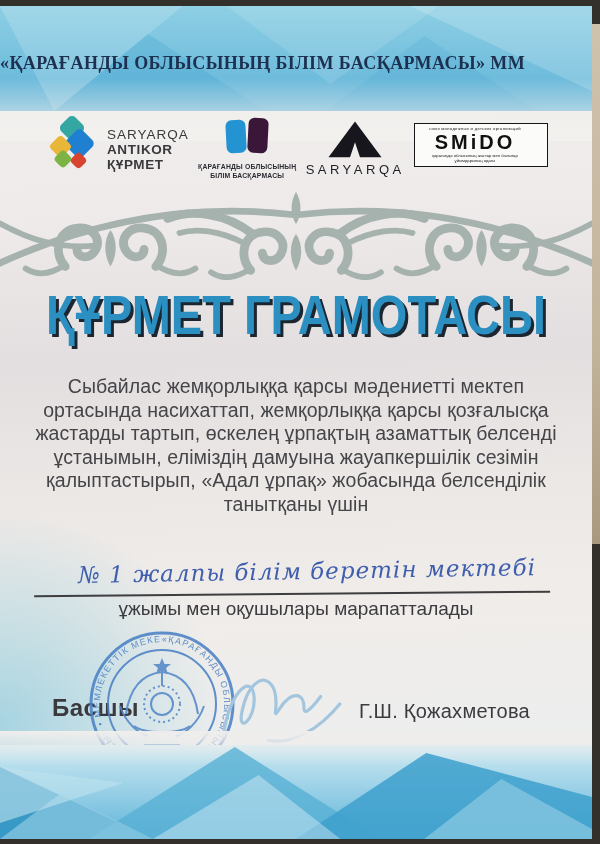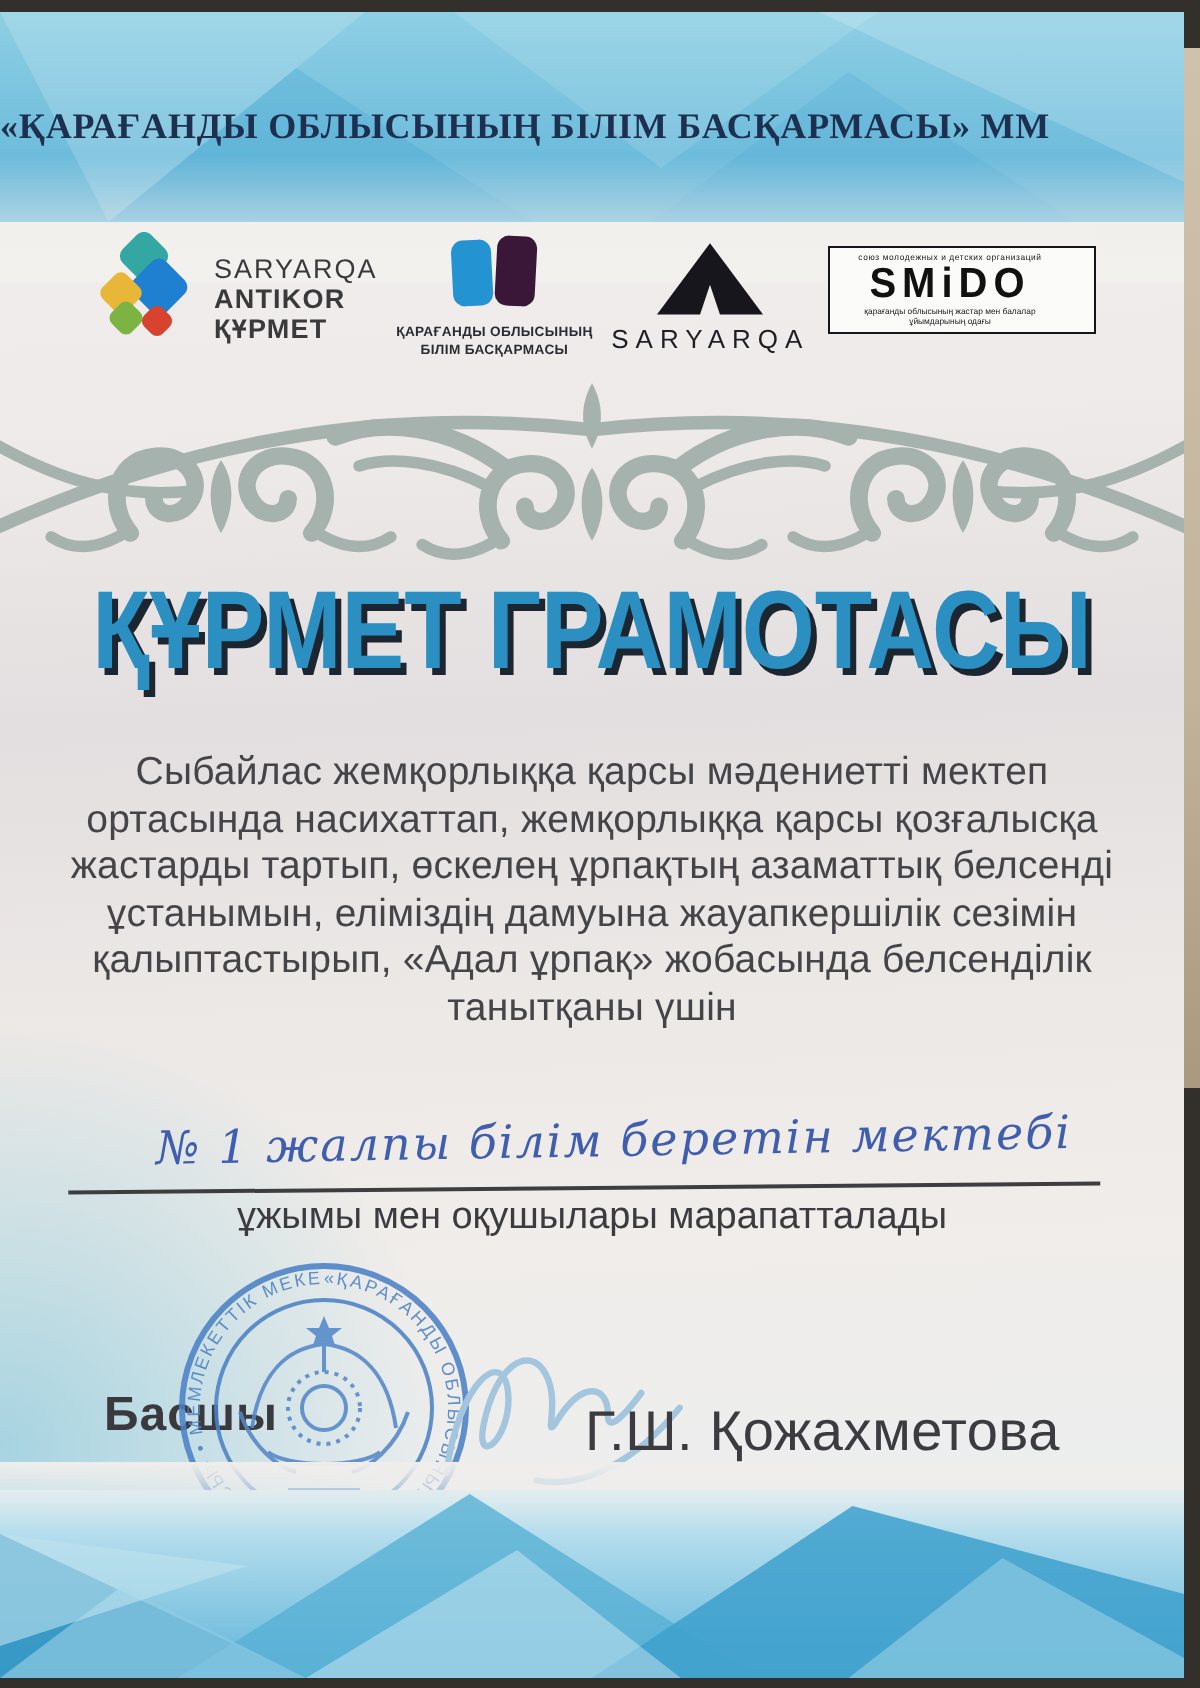--- a/index.html
+++ b/index.html
@@ -69,21 +69,21 @@
   .recipient-caption{
     position:absolute;top:592px;left:0;width:100%;text-align:center;
     font-size:19px;color:#3c3c40;
   }
   .signer-role{
     position:absolute;top:688px;left:52px;font-size:24px;color:#3a3a3e;letter-spacing:.5px;font-weight:bold;
   }
   .stamp{position:absolute;top:622px;left:86px;width:152px;height:152px;opacity:.88;}
   .signature{position:absolute;top:648px;left:212px;width:140px;height:110px;transform:rotate(-8deg);}
   .signer-name{
-    position:absolute;top:694px;right:62px;font-size:28px;color:#3b3b40;letter-spacing:.3px;
+    position:absolute;top:694px;right:62px;font-size:20px;color:#3b3b40;letter-spacing:.3px;
   }
   .footer-text{
     position:absolute;top:781px;left:0;width:100%;text-align:center;
     font-size:16.5px;color:#323238;transform:rotate(-2.2deg);letter-spacing:.3px;
   }
   .bottom-band{position:absolute;bottom:0;left:0;width:100%;height:108px;}
 </style>
 </head>
 <body>
 

